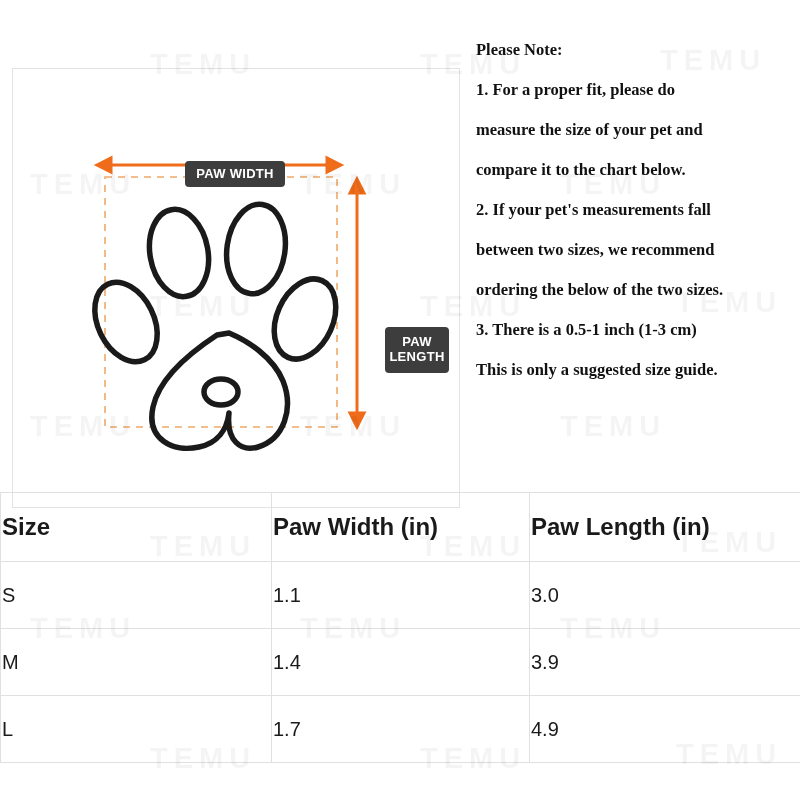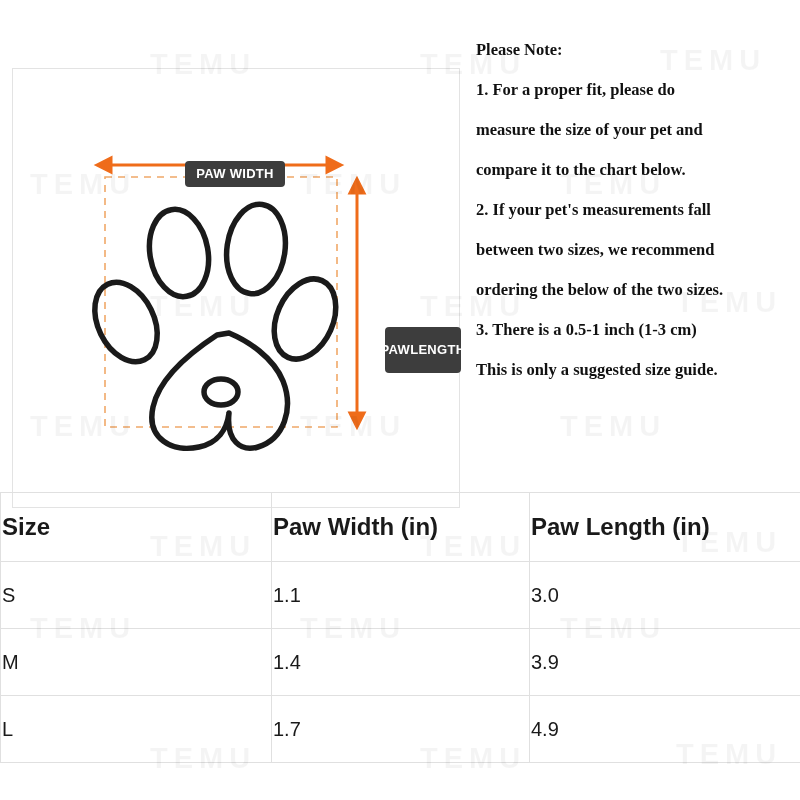--- a/index.html
+++ b/index.html
@@ -78,23 +78,23 @@
   }
   .tag-width {
     left: 172px;
     top: 92px;
     width: 100px;
     height: 26px;
   }
   .tag-length {
     left: 372px;
     top: 258px;
-    width: 76px;
+    width: 64px;
     height: 46px;
-    flex-direction: row;
+    flex-direction: column;
   }
 
   
   .notes {
     position: absolute;
     left: 476px;
     top: 30px;
     width: 320px;
     font-weight: bold;
   }

